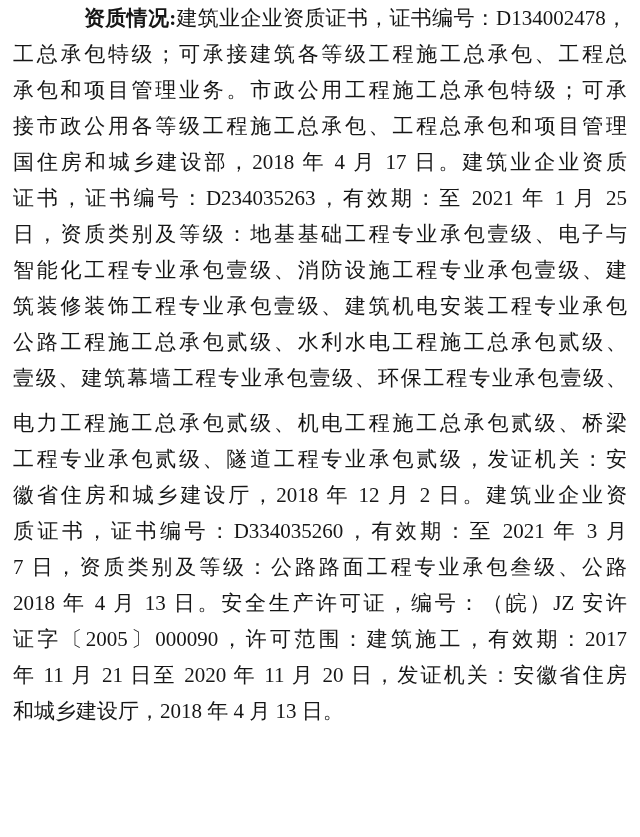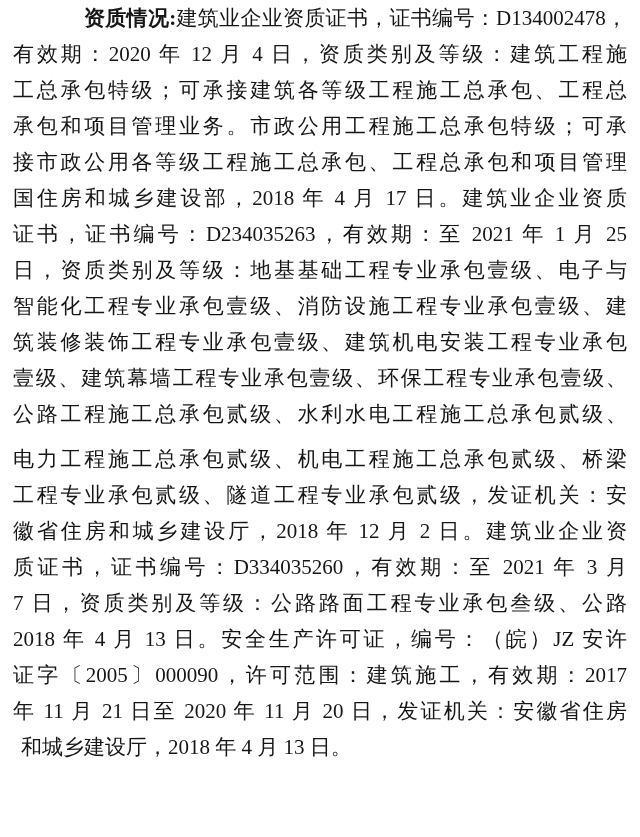--- a/index.html
+++ b/index.html
@@ -34,43 +34,41 @@
     overflow: hidden;
     white-space: nowrap;
   }
   .line.first-line {
     text-indent: 71px;
   }
   .line.flush-left {
     text-align: center;
     text-align-last: left;
     white-space: normal;
-    margin-left: 8px;
   }
   .lead {
     font-weight: bold;
   }
 </style>
 </head>
 <body>
 
 <div class="doc" id="document-body">
     <div class="para">
       <div class="line first-line"><span class="lead">资质情况:</span><span>建筑业企业资质证书，证书编号：D134002478，</span></div>
-      <div class="line">有效期：2020 年 12 月 4 日，资质类别及等级：建筑工程施</div>
       <div class="line">工总承包特级；可承接建筑各等级工程施工总承包、工程总</div>
       <div class="line">承包和项目管理业务。市政公用工程施工总承包特级；可承</div>
       <div class="line">接市政公用各等级工程施工总承包、工程总承包和项目管理</div>
       <div class="line">国住房和城乡建设部，2018 年 4 月 17 日。建筑业企业资质</div>
       <div class="line">证书，证书编号：D234035263，有效期：至 2021 年 1 月 25</div>
       <div class="line">日，资质类别及等级：地基基础工程专业承包壹级、电子与</div>
       <div class="line">智能化工程专业承包壹级、消防设施工程专业承包壹级、建</div>
       <div class="line">筑装修装饰工程专业承包壹级、建筑机电安装工程专业承包</div>
+      <div class="line">公路工程施工总承包贰级、水利水电工程施工总承包贰级、</div>
       <div class="line">壹级、建筑幕墙工程专业承包壹级、环保工程专业承包壹级、</div>
-      <div class="line">公路工程施工总承包贰级、水利水电工程施工总承包贰级、</div>
     </div>
     <div class="para second">
       <div class="line">电力工程施工总承包贰级、机电工程施工总承包贰级、桥梁</div>
       <div class="line">工程专业承包贰级、隧道工程专业承包贰级，发证机关：安</div>
       <div class="line">徽省住房和城乡建设厅，2018 年 12 月 2 日。建筑业企业资</div>
       <div class="line">质证书，证书编号：D334035260，有效期：至 2021 年 3 月</div>
       <div class="line">7 日，资质类别及等级：公路路面工程专业承包叁级、公路</div>
       <div class="line">2018 年 4 月 13 日。安全生产许可证，编号：（皖）JZ 安许</div>
       <div class="line">证字〔2005〕000090，许可范围：建筑施工，有效期：2017</div>
       <div class="line">年 11 月 21 日至 2020 年 11 月 20 日，发证机关：安徽省住房</div>

